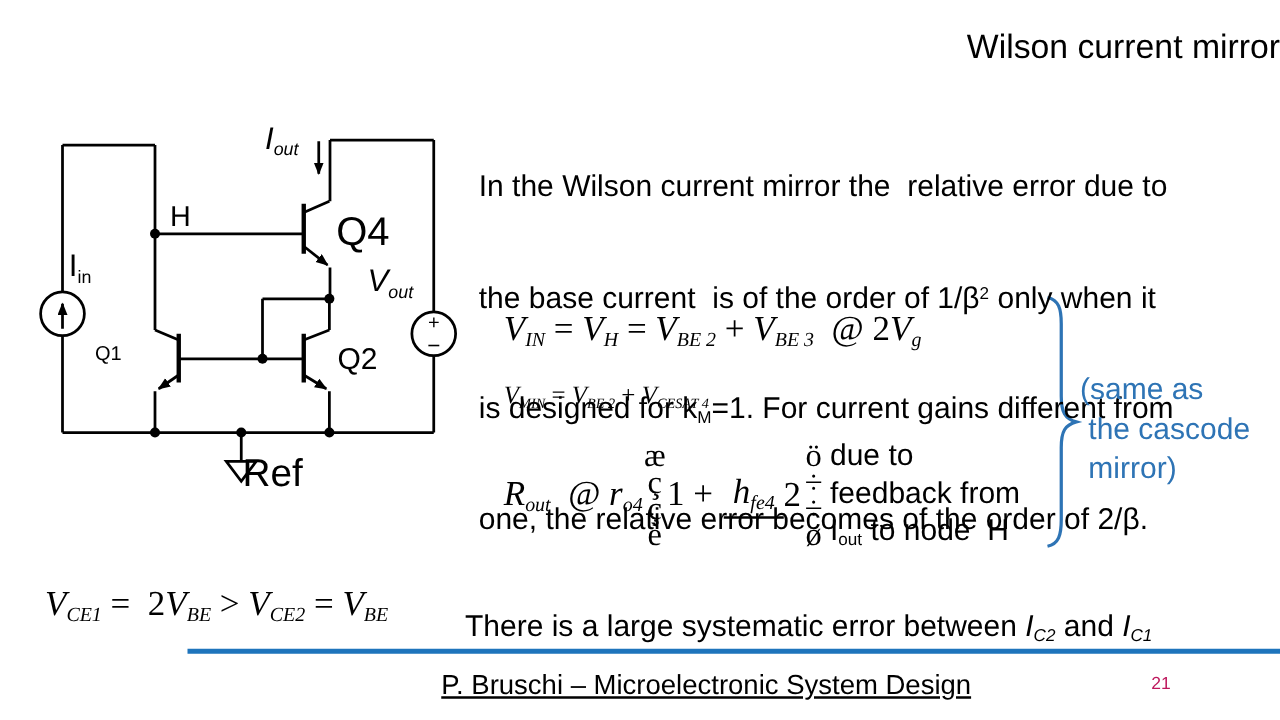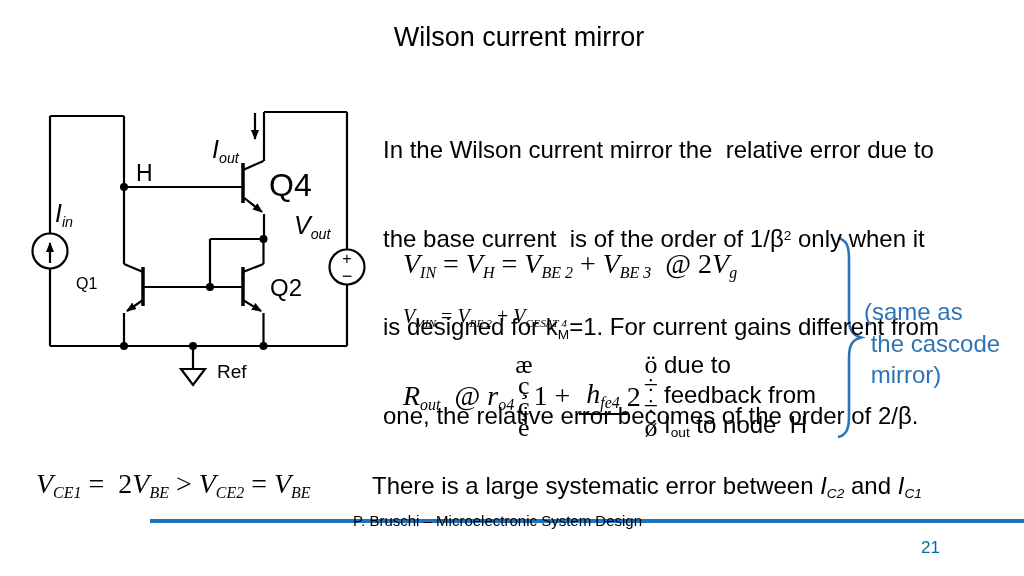--- a/index.html
+++ b/index.html
@@ -3,21 +3,21 @@
 <meta charset="utf-8">
 <style>
   html,body{margin:0;padding:0;background:#888;}
   #canvas{position:relative;width:1024px;height:576px;background:#ffffff;overflow:hidden;
           font-family:"Liberation Sans",sans-serif;color:#000;}
   .abs{position:absolute;}
   .pre{white-space:pre;}
   #circuit-svg{position:absolute;left:0;top:0;z-index:1;}
   .txt{z-index:2;}
   
-  #title{left:14px;right:0;top:22px;text-align:center;font-size:27px;}
+  #title{left:14px;right:0;top:22px;text-align:right;font-size:27px;}
   
   #para{left:383px;top:76px;font-size:24px;line-height:29.5px;}
   #other-label{left:519px;top:208px;font-size:24px;}
   
   .eq{font-family:"Liberation Serif",serif;font-style:italic;}
   .up{font-style:normal;}
   .it{font-style:italic;}
   sub{font-size:57%;line-height:0;position:relative;vertical-align:baseline;top:0.32em;}
   sup{font-size:57%;line-height:0;position:relative;vertical-align:baseline;top:-0.45em;}
   #eq-vin{left:403px;top:248px;font-size:28px;}
@@ -26,34 +26,34 @@
   #eq-vce{left:36px;top:468px;font-size:28px;}
   .pstack{display:flex;flex-direction:column;align-items:center;font-style:normal;
           font-size:26px;line-height:21px;margin:0 1px;}
   .frac{display:inline-flex;align-items:center;margin:0 2px;}
   .frac .num{padding:0 7px 3px 7px;border-bottom:2px solid #000;}
   .frac .den{padding-top:2px;}
   
   #due-note{left:664px;top:350px;font-size:24px;line-height:30px;}
   #cascode-note{left:864px;top:296px;font-size:24px;line-height:31.5px;color:#2E74B5;}
   
-  #systematic{left:372px;top:472px;font-size:24px;}
+  #systematic{left:372px;top:488px;font-size:24px;}
   #rule{left:150px;top:519px;width:874px;height:4px;background:#1E74BC;}
-  #footer{left:353px;top:512px;font-size:15px;}
-  #page-number{left:921px;top:538px;font-size:17px;color:#0369a1;}
+  #footer{left:353px;top:535px;font-size:22px;text-decoration:underline;}
+  #page-number{left:921px;top:538px;font-size:14px;color:#be185d;}
   
   .clbl{z-index:2;}
-  #lbl-iin{left:55px;top:199px;font-size:25px;font-style:italic;}
+  #lbl-iin{left:55px;top:199px;font-size:25px;}
   #lbl-h{left:136px;top:160px;font-size:23px;}
-  #lbl-iout{left:212px;top:97px;font-size:25px;font-style:italic;margin-top:38px;}
+  #lbl-iout{left:212px;top:97px;font-size:25px;font-style:italic;}
   #lbl-q4{left:269px;top:167px;font-size:32px;}
   #lbl-vout{left:294px;top:211px;font-size:25px;font-style:italic;}
   #lbl-q1{left:76px;top:275px;font-size:16px;}
   #lbl-q2{left:270px;top:274px;font-size:24px;text-align:center;}
-  #lbl-ref{left:217px;top:361px;font-size:19px;}
+  #lbl-ref{left:194px;top:361px;font-size:31px;}
   #lbl-plus{left:339px;top:250px;width:16px;text-align:center;font-size:16px;}
   #lbl-minus{left:339px;top:266px;width:16px;text-align:center;font-size:18px;}
 </style>
 </head>
 <body>
 
 <div id="canvas">
 
   <svg id="circuit-svg" width="1024" height="576" viewBox="0 0 1024 576">
     <defs>

